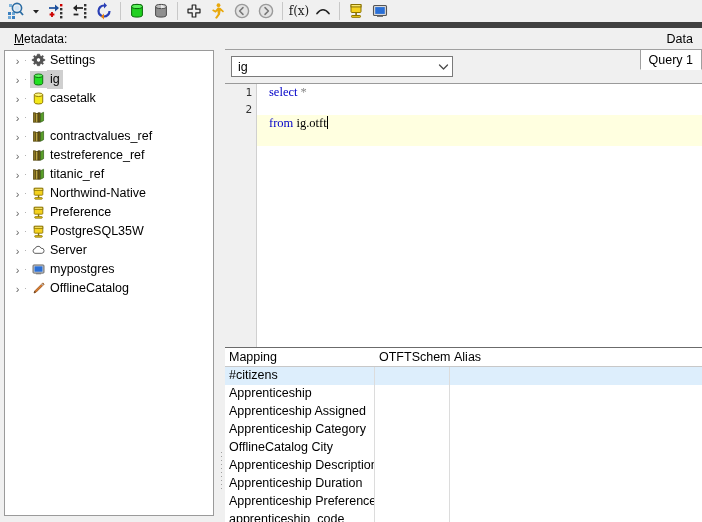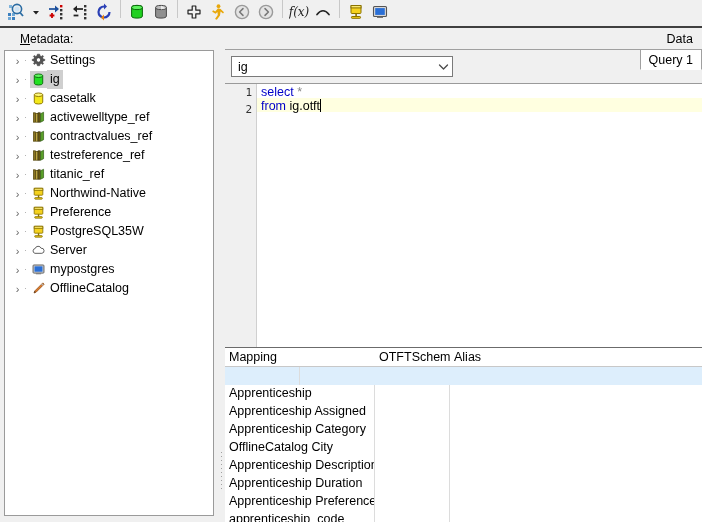--- a/index.html
+++ b/index.html
@@ -9,39 +9,39 @@
     font-family:"Liberation Sans",sans-serif;
     font-size:12px;color:#000;
     -webkit-font-smoothing:antialiased;
   }
   #app{position:relative;width:702px;height:522px;}
 
   
   .toolbar{
     position:absolute;left:0;top:0;width:702px;height:28px;
     background:#f0f0f0;
-    border-bottom:2px solid #404040;
-    display:flex;
-    padding-left:4px;box-sizing:border-box;font-style:italic;
+    border-bottom:6px solid #404040;
+    display:flex;align-items:center;
+    padding-left:4px;box-sizing:border-box;
   }
   .tbtn{
     width:22px;height:22px;display:flex;align-items:center;justify-content:center;
     border:1px solid transparent;border-radius:2px;
     flex:0 0 auto;
   }
   .tbtn.narrow{width:14px;}
   .tsep{width:1px;height:18px;background:#c8c8c8;margin:0 4px;flex:0 0 auto;}
 
   
   .meta-panel{
     position:absolute;left:0;top:28px;width:218px;height:494px;
     background:#f0f0f0;
   }
   .meta-label{
-    position:absolute;left:20px;top:4px;font-size:12px;color:#000;
+    position:absolute;left:14px;top:4px;font-size:12px;color:#000;
   }
   .meta-label u{text-decoration:underline;}
   .tree{
     position:absolute;left:4px;top:22px;width:210px;height:466px;
     background:#ffffff;border:1px solid #9a9a9a;
     box-sizing:border-box;overflow:hidden;
   }
   .tnode{
     height:19px;display:flex;align-items:center;
     padding-left:6px;box-sizing:border-box;
@@ -121,23 +121,23 @@
     position:absolute;left:0;top:0;width:31px;height:263px;
     background:#f0f0f0;border-right:1px solid #d0d0d0;
   }
   .gnum{
     height:17px;line-height:17px;text-align:right;
     padding-right:4px;font-family:"DejaVu Sans Mono",monospace;
     font-size:11px;color:#333;
   }
   .codelines{position:absolute;left:32px;top:0;right:0;height:263px;}
   .cline{
-    height:14px;line-height:17px;
-    font-family:Liberation Sans, sans-serif;font-size:12.5px;
-    white-space:pre;padding-left:4px;
+    height:31px;line-height:17px;
+    font-family:Liberation Serif, serif;font-size:12.5px;
+    white-space:pre;padding-left:12px;
   }
   .cline.cur{background:#ffffe0;}
   .kw{color:#0000c8;}
   .star{color:#888;}
   .caret{
     display:inline-block;width:1px;height:13px;background:#000;
     vertical-align:-2px;margin-left:0px;
   }
 
   
@@ -358,21 +358,20 @@
         <span class="chev">›</span>
         <span class="dots">·</span>
         <span class="ticon">
           <svg width="15" height="15" viewBox="0 0 16 16">
             <rect x="2.6" y="3" width="2.2" height="10" fill="#8a7320" stroke="#4a3c00" stroke-width="0.7"></rect>
             <rect x="5.1" y="3.6" width="2.2" height="9.4" fill="#c9b24a" stroke="#4a3c00" stroke-width="0.7"></rect>
             <rect x="7.6" y="3" width="2.2" height="10" fill="#6f5c10" stroke="#2e2600" stroke-width="0.7"></rect>
             <path d="M10.2 13 L10.2 4 L13.4 2.4 L13.4 11.4 Z" fill="#5aa02a" stroke="#2c5810" stroke-width="0.7"></path>
           </svg>
         </span>
-        <span class="tlabel">activewelltype_ref</span>
       </div>
 
       <div class="tnode">
         <span class="chev">›</span>
         <span class="dots">·</span>
         <span class="ticon">
           <svg width="15" height="15" viewBox="0 0 16 16">
             <rect x="2.6" y="3" width="2.2" height="10" fill="#8a7320" stroke="#4a3c00" stroke-width="0.7"></rect>
             <rect x="5.1" y="3.6" width="2.2" height="9.4" fill="#c9b24a" stroke="#4a3c00" stroke-width="0.7"></rect>
             <rect x="7.6" y="3" width="2.2" height="10" fill="#6f5c10" stroke="#2e2600" stroke-width="0.7"></rect>
@@ -541,20 +540,21 @@
 
     <div class="grid-wrap">
 
       <div class="grid-head">
         <div class="gh c0">Mapping</div>
         <div class="gh c1">OTFTSchema</div>
         <div class="gh c2">Alias</div>
       </div>
 
       <div class="grow sel">
+        <div class="gc c0">#citizens</div>
         <div class="gc c1"></div>
         <div class="gc c2"></div>
       </div>
       <div class="grow">
         <div class="gc c0">Apprenticeship</div>
         <div class="gc c1"></div>
         <div class="gc c2"></div>
       </div>
       <div class="grow">
         <div class="gc c0">Apprenticeship Assigned</div>

